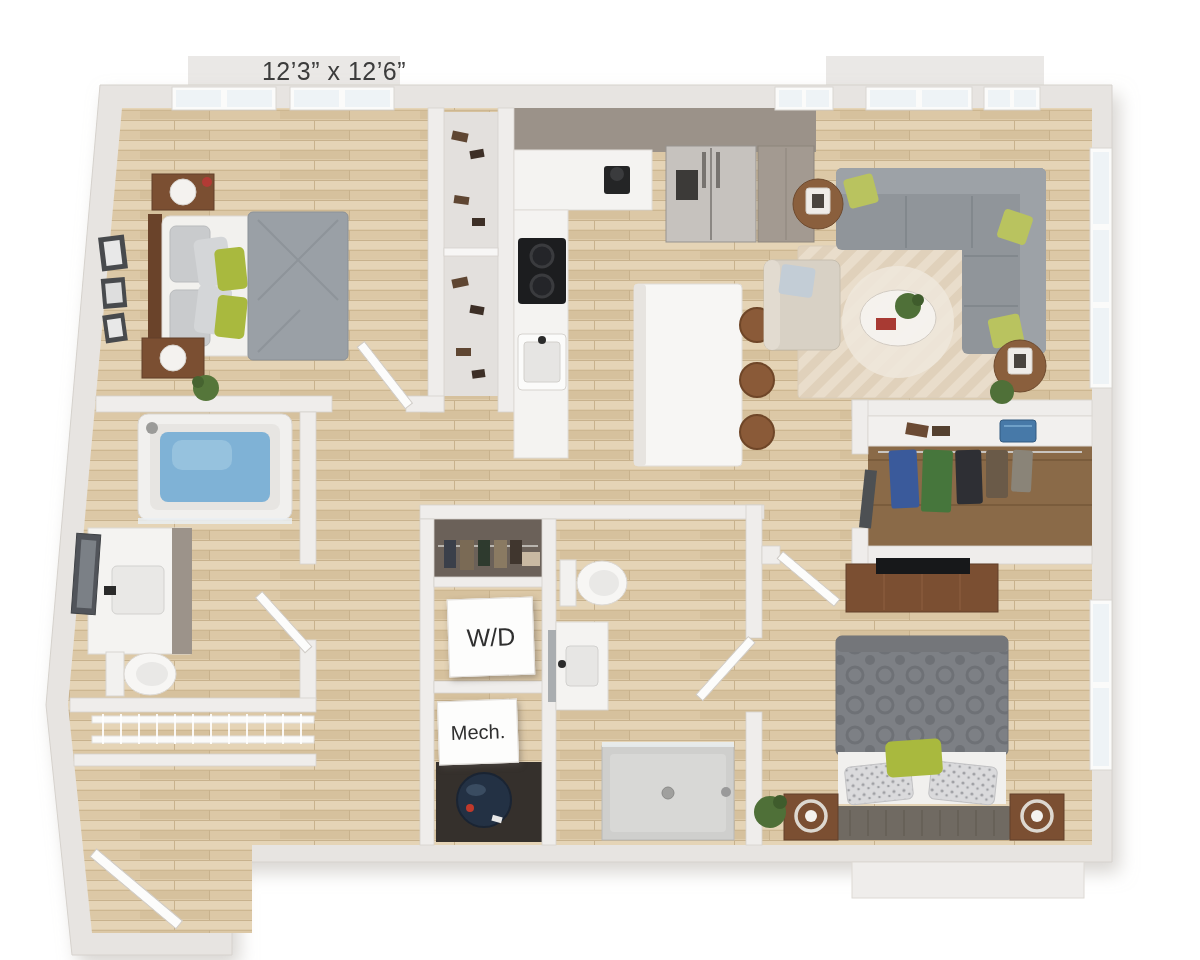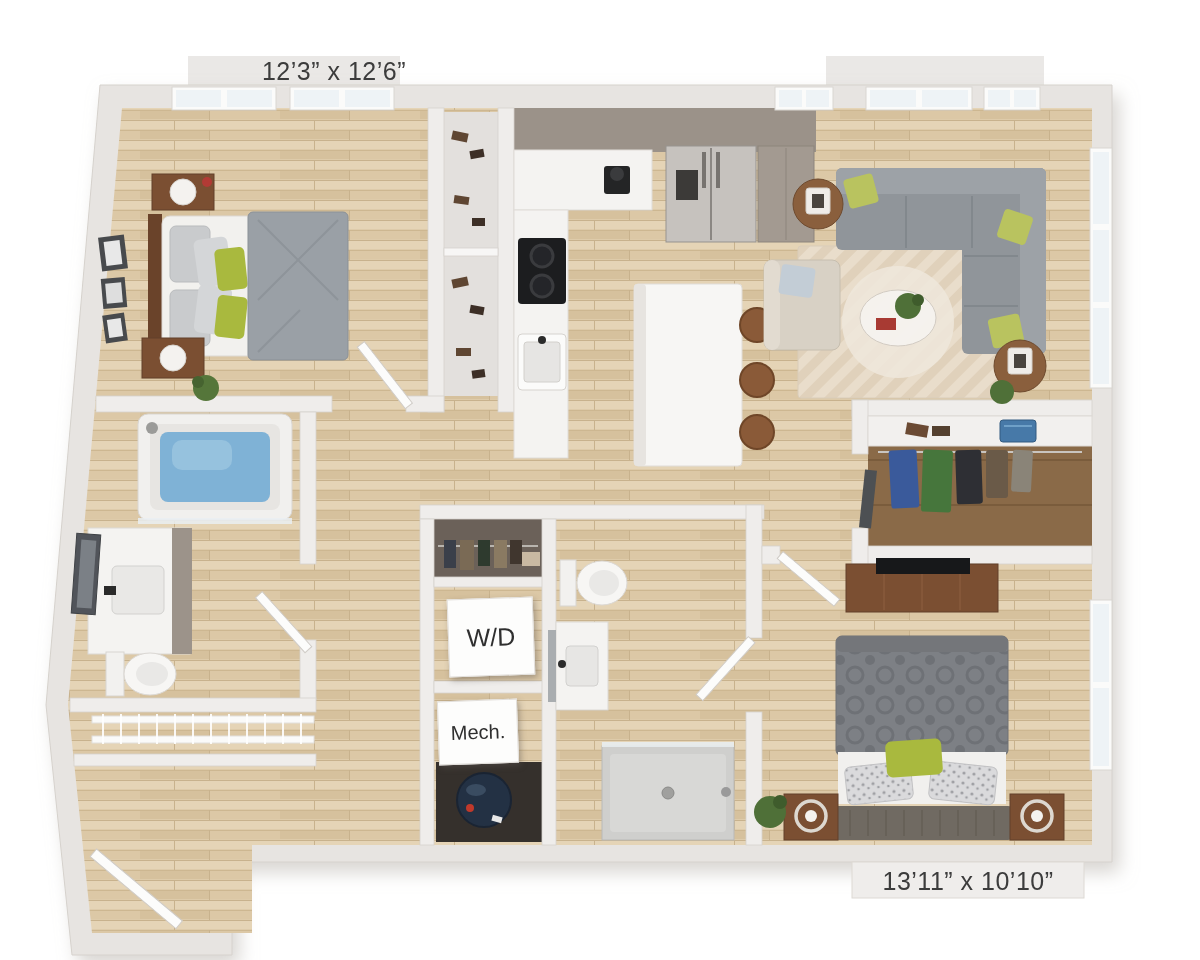--- a/index.html
+++ b/index.html
@@ -345,19 +345,18 @@
     <rect x="332" y="400" width="78" height="9" transform="rotate(52 408 404)"></rect>
     <rect x="308" y="646" width="74" height="9" transform="rotate(-132 308 650)"></rect>
     <rect x="780" y="552" width="74" height="9" transform="rotate(40 782 556)"></rect>
     <rect x="752" y="636" width="78" height="9" transform="rotate(132 752 640)"></rect>
   </g>
 </svg>
 
 <div class="dim-label" style="left:188px;top:56px;width:212px;height:31px;margin-left:40px;">12’3” x 12’6”</div>
 
 
-<div class="dim-label" style="left:852px;top:864px;width:232px;height:34px;">13’11” x 10’10”</div>
 
 <div class="tag-box" style="left:448px;top:598px;width:84px;height:76px;font-size:25px;transform:rotate(-2deg);">W/D</div>
 
 <div class="tag-box" style="left:438px;top:700px;width:78px;height:62px;font-size:20px;transform:rotate(-2deg);">Mech.</div>
 
 </div>
 
 </body></html>

